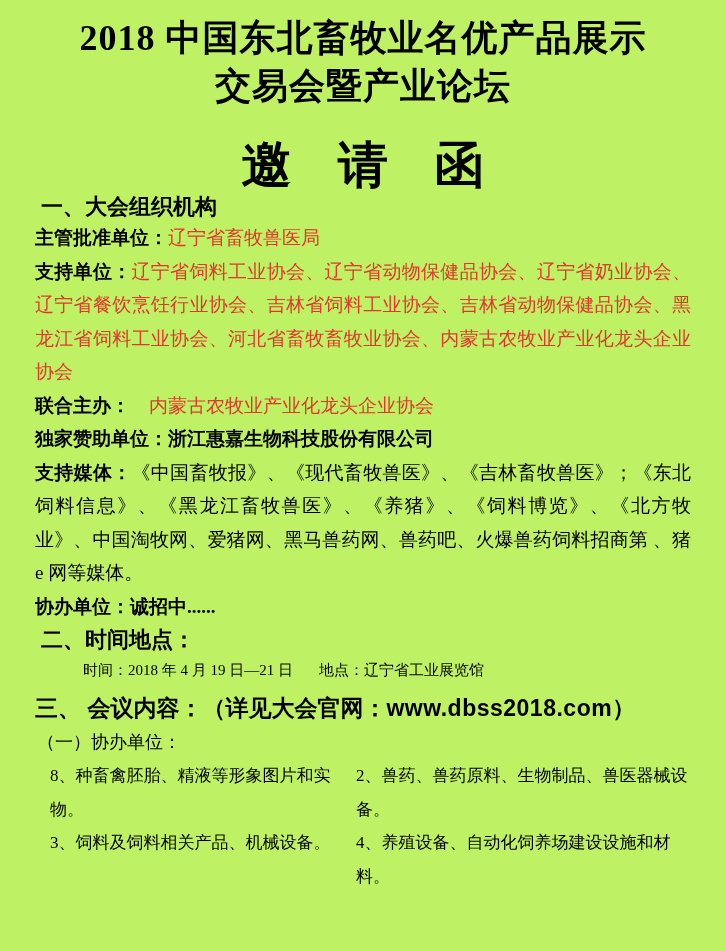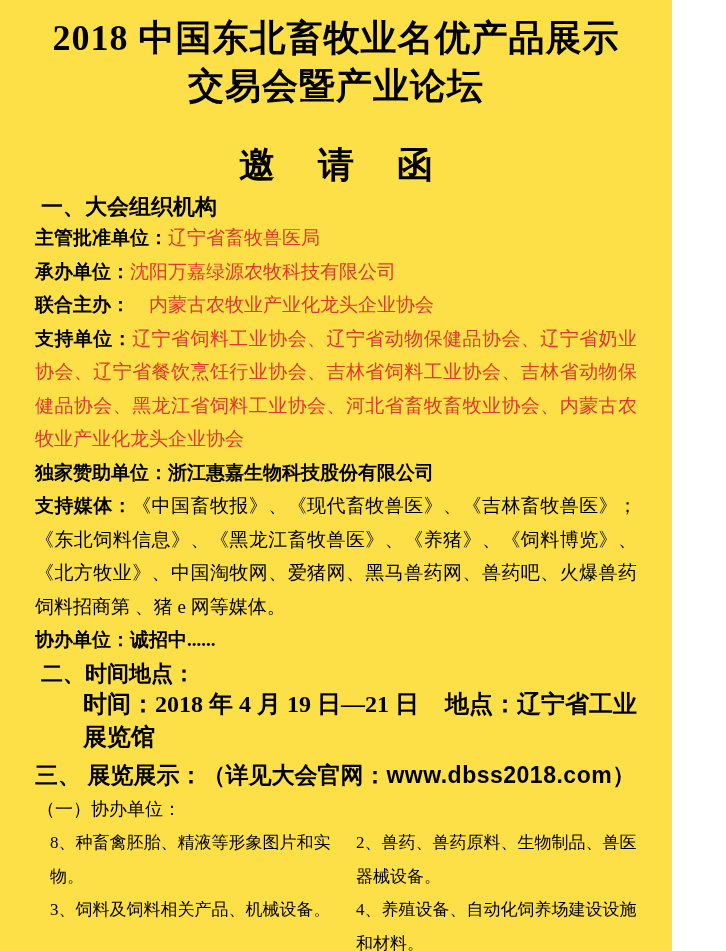--- a/index.html
+++ b/index.html
@@ -1,31 +1,31 @@
 <!DOCTYPE html>
 <html style="--red: #e0382d;"><head>
 <meta charset="utf-8">
 <style>
   html,body { margin:0; padding:0; background:#ffffff; }
   .page {
-    width:672px; height:951px; box-sizing:border-box;
-    padding:14px 35px 0 35px; background:#fde047; color:#000;
+    width:726px; height:951px; box-sizing:border-box;
+    padding:14px 35px 0 35px; background:#bef264; color:#000;
     font-family:"Liberation Serif", serif; overflow:hidden;
   }
   .doc-title { text-align:center; font-weight:bold; font-size:36px; line-height:48px; letter-spacing:1px; }
-  .invitation { text-align:center; font-weight:bold; font-size:36px; line-height:50px; margin-top:30px; word-spacing:34px; }
+  .invitation { text-align:center; font-weight:bold; font-size:50px; line-height:50px; margin-top:30px; word-spacing:34px; }
   .sec-h {
     font-family:"Liberation Sans", sans-serif; font-weight:bold;
     font-size:22px; line-height:28px; margin:3px 0 0 6px;
   }
   .org-item { margin:0; font-size:19px; line-height:33.5px; text-align:justify; }
   .lbl { font-weight:bold;margin-top:28px; }
   .red { color:var(--red, #e0382d);margin-top:8px; }
   .boldval { font-weight:bold; }
-  .timeline { margin:0; font-size:24px; line-height:33.5px; padding-left:48px;font-weight:bold; }
+  .timeline { margin:0; font-size:15px; line-height:33.5px; padding-left:48px; }
   .gap-left { margin-left:26px; }
   .sec-h3 {
     font-family:"Liberation Sans", sans-serif; font-weight:bold;
     font-size:23px; line-height:36px; margin:2px 0 0 0;
   }
   .url { font-family:"Liberation Sans", sans-serif; letter-spacing:0.5px; }
   .subsec { margin:0 0 0 2px; font-size:18px; line-height:33.5px; }
   .exhibit { margin-left:15px; }
   .exhibit-row { display:grid; grid-template-columns:306px 1fr; font-size:17px; line-height:33.5px; }
 </style>
@@ -40,46 +40,43 @@
   </div>
 
   <div class="invitation">邀 请 函</div>
 
   <h2 class="sec-h">一、大会组织机构</h2>
 
   <p class="org-item">
     <span class="lbl">主管批准单位：</span><span class="red">辽宁省畜牧兽医局</span>
   </p>
   <p class="org-item">
-    <span class="lbl">承办单位：</span><span class="red">沈阳万嘉绿源农牧科技有限公司</span>
+    <span class="lbl">支持单位：</span><span class="red">辽宁省饲料工业协会、辽宁省动物保健品协会、辽宁省奶业协会、辽宁省餐饮烹饪行业协会、吉林省饲料工业协会、吉林省动物保健品协会、黑龙江省饲料工业协会、河北省畜牧畜牧业协会、内蒙古农牧业产业化龙头企业协会</span>
   </p>
   <p class="org-item">
     <span class="lbl">联合主办：</span><span class="red">　内蒙古农牧业产业化龙头企业协会</span>
-  </p>
-  <p class="org-item">
-    <span class="lbl">支持单位：</span><span class="red">辽宁省饲料工业协会、辽宁省动物保健品协会、辽宁省奶业协会、辽宁省餐饮烹饪行业协会、吉林省饲料工业协会、吉林省动物保健品协会、黑龙江省饲料工业协会、河北省畜牧畜牧业协会、内蒙古农牧业产业化龙头企业协会</span>
   </p>
   <p class="org-item">
     <span class="lbl">独家赞助单位：</span><span class="boldval">浙江惠嘉生物科技股份有限公司</span>
   </p>
   <p class="org-item">
     <span class="lbl">支持媒体：</span><span>《中国畜牧报》、《现代畜牧兽医》、《吉林畜牧兽医》；《东北饲料信息》、《黑龙江畜牧兽医》、《养猪》、《饲料博览》、《北方牧业》、中国淘牧网、爱猪网、黑马兽药网、兽药吧、火爆兽药饲料招商第 、猪 e 网等媒体。</span>
   </p>
   <p class="org-item">
     <span class="lbl">协办单位：</span><span class="boldval">诚招中......</span>
   </p>
 
   <h2 class="sec-h">二、时间地点：</h2>
 
   <p class="timeline">
     <span>时间：</span><span>2018 年 4 月 19 日—21 日</span><span class="gap-left">地点：</span><span>辽宁省工业展览馆</span>
   </p>
 
   <h2 class="sec-h3">
-    <span>三、 展览展示：（详见大会官网：</span><span class="url">www.dbss2018.com</span><span>）</span>
+    <span>三、 会议内容：（详见大会官网：</span><span class="url">www.dbss2018.com</span><span>）</span>
   </h2>
 
   <p class="subsec">（一）协办单位：</p>
 
   <div class="exhibit">
     <div class="exhibit-row">
       <span>8、种畜禽胚胎、精液等形象图片和实物。</span>
       <span>2、兽药、兽药原料、生物制品、兽医器械设备。</span>
     </div>
     <div class="exhibit-row">

